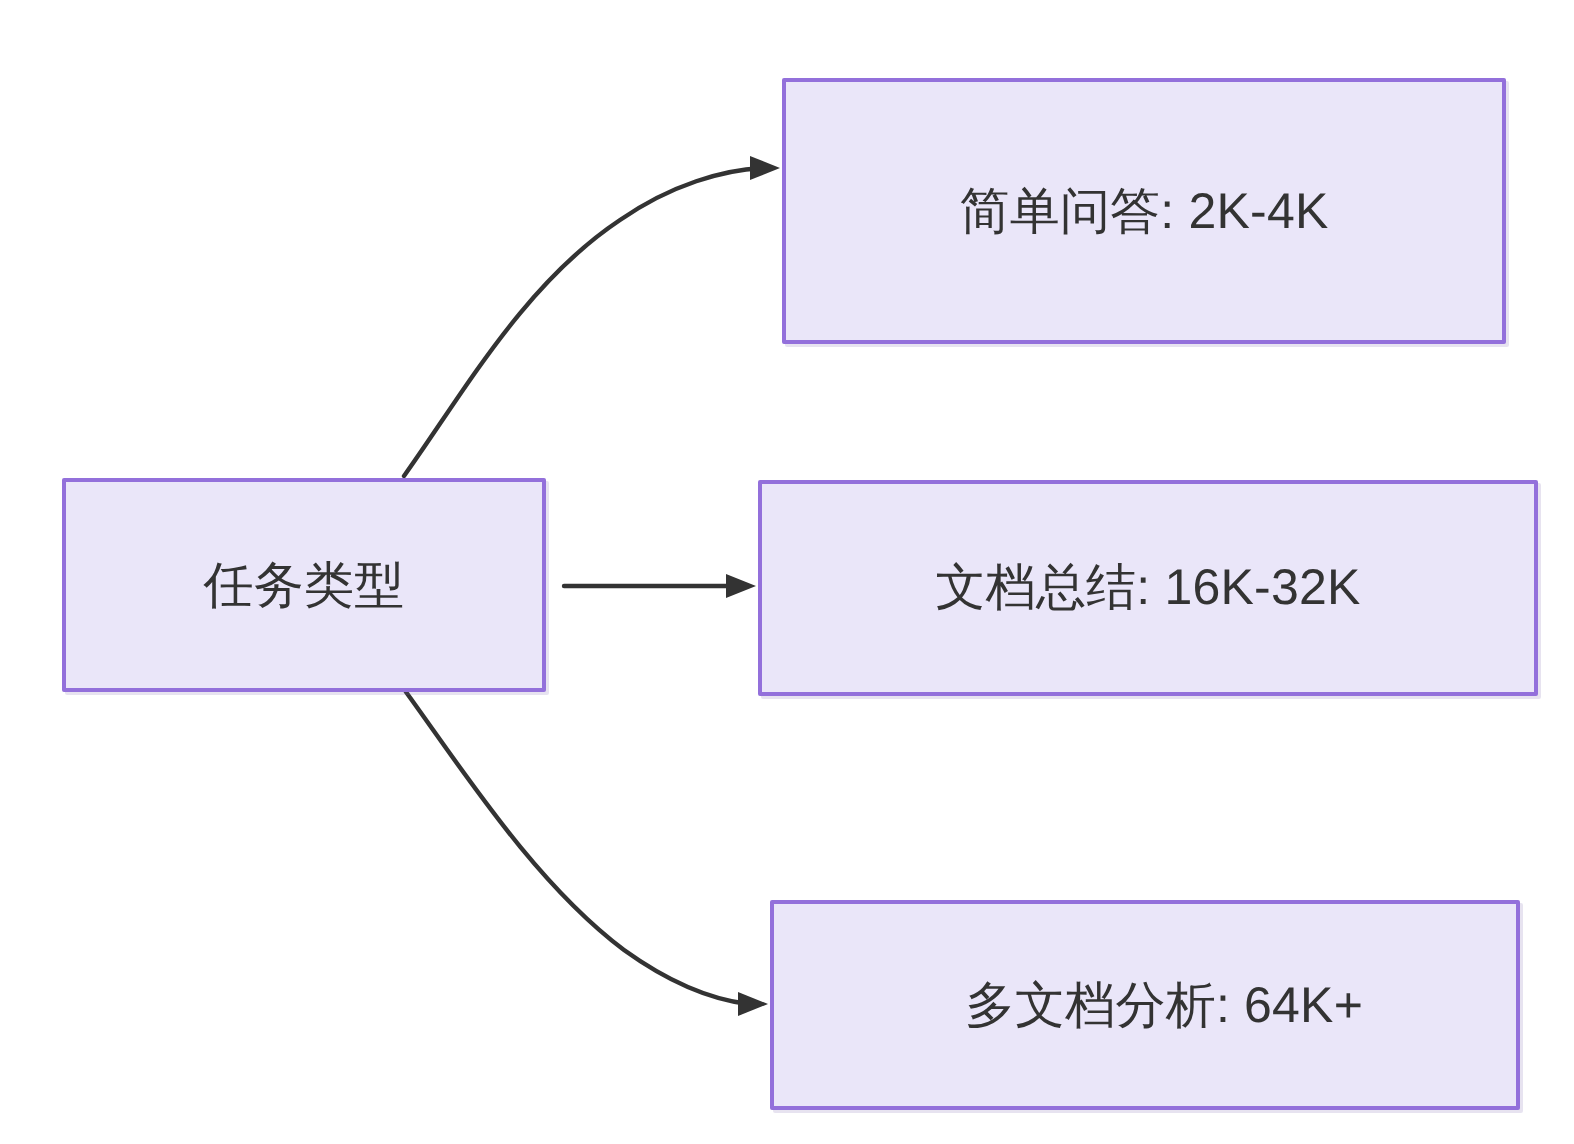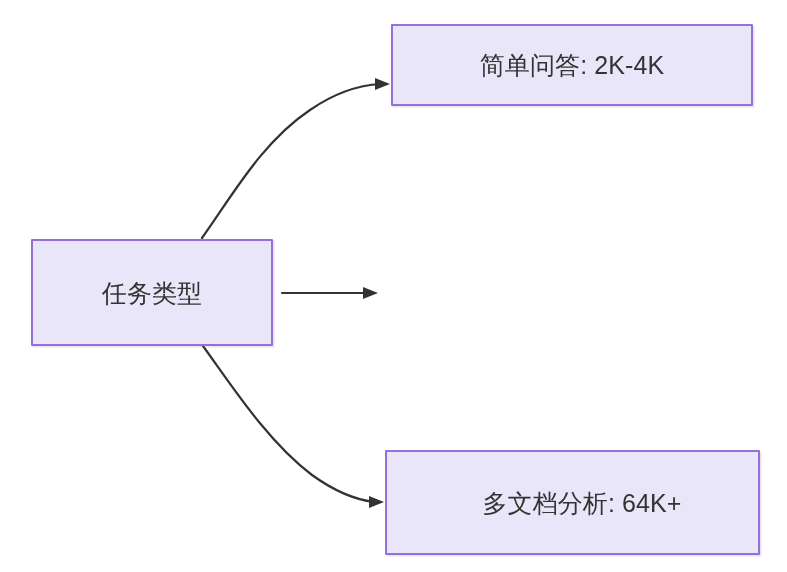--- a/index.html
+++ b/index.html
@@ -66,21 +66,21 @@
     letter-spacing: 0.1px;
     white-space: nowrap;
     text-align: center;
   }
 
   
   #node-root {
     left: 31px;  top: 239px;  width: 242px; height: 107px;
   }
   #node-simple-qa {
-    left: 391px; top: 24px;   width: 362px; height: 82px;
+    left: 391px; top: 39px;   width: 362px; height: 133px;
   }
   #node-doc-summary {
     left: 379px; top: 240px;  width: 390px; height: 108px;
   }
   #node-multi-doc {
     left: 385px; top: 450px;  width: 375px; height: 105px; padding-left: 19px;
   }
 </style>
 </head>
 <body>
@@ -106,18 +106,21 @@
   </svg>
 
   <div class="node-box" id="node-root">
     <span class="node-label">任务类型</span>
   </div>
 
   <div class="node-box" id="node-simple-qa">
     <span class="node-label">简单问答: 2K-4K</span>
   </div>
 
+  <div class="node-box" id="node-doc-summary">
+    <span class="node-label">文档总结: 16K-32K</span>
+  </div>
 
   <div class="node-box" id="node-multi-doc">
     <span class="node-label">多文档分析: 64K+</span>
   </div>
 
 </div>
 
 </body></html>

